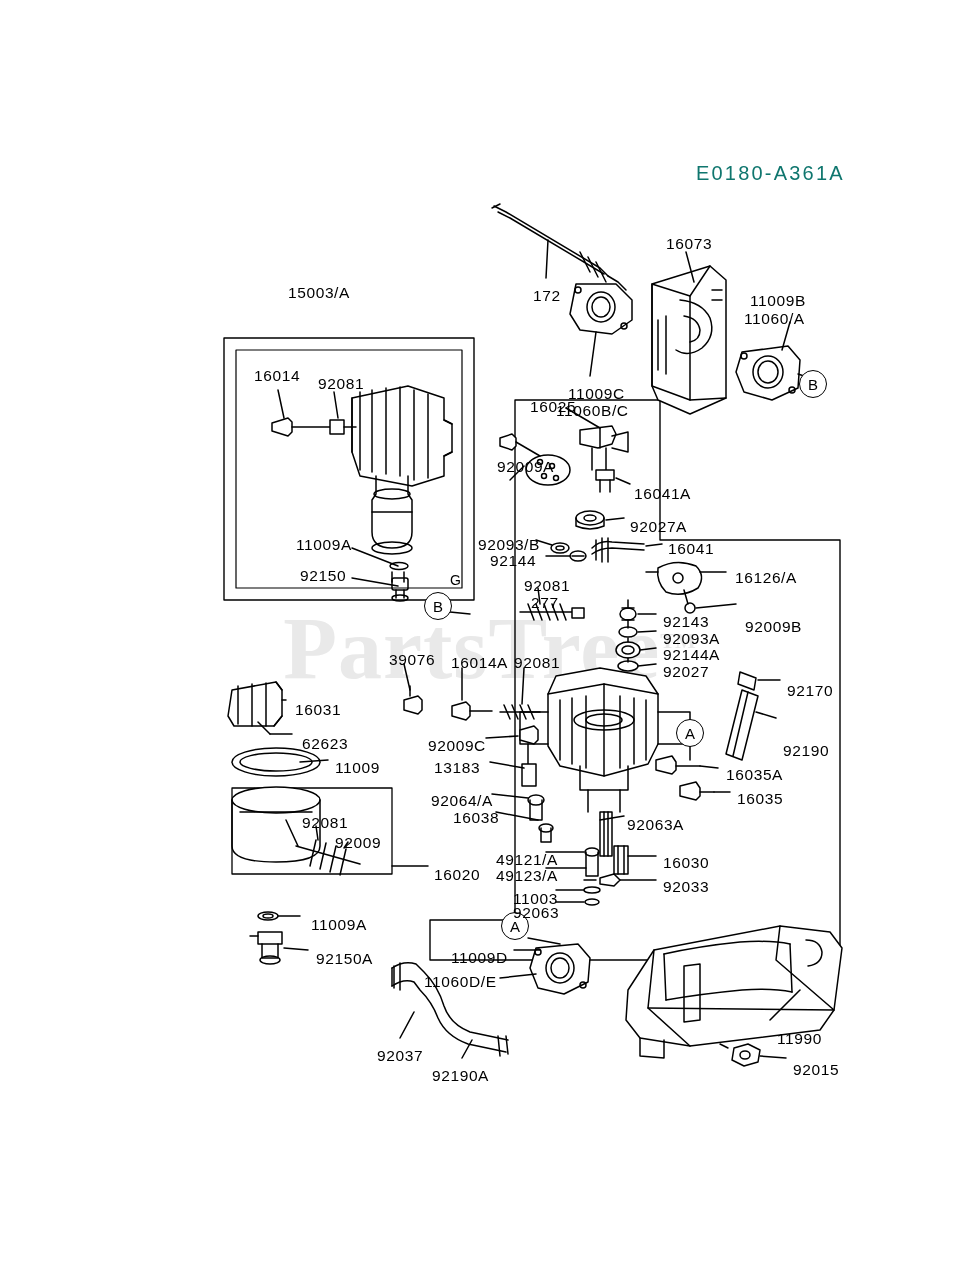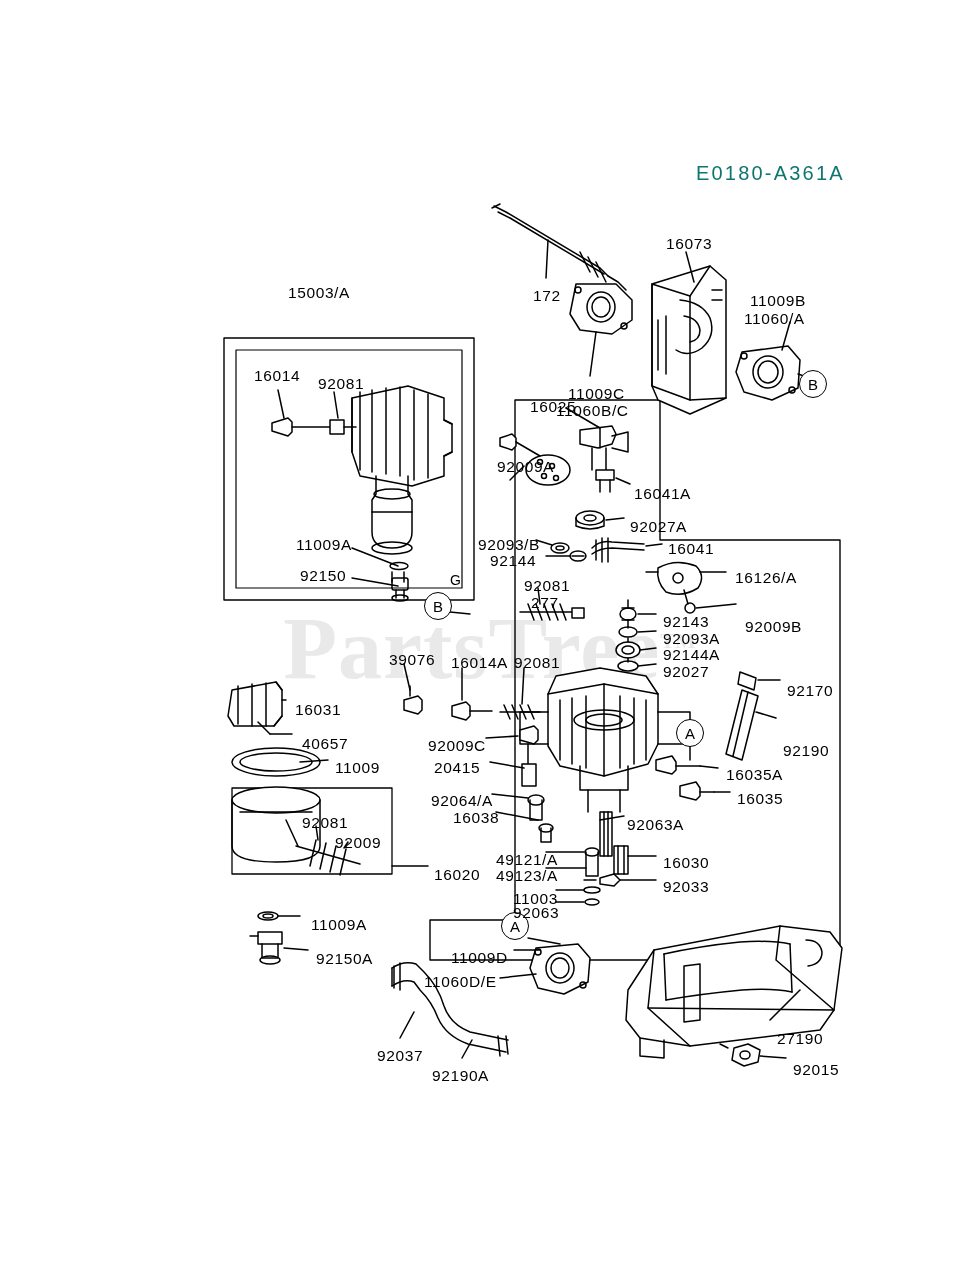--- a/index.html
+++ b/index.html
@@ -466,40 +466,40 @@
   <div class="lbl" style="left:663px; top:614px;">92143</div>
   <div class="lbl" style="left:663px; top:631px;">92093A</div>
   <div class="lbl" style="left:663px; top:647px;">92144A</div>
   <div class="lbl" style="left:663px; top:664px;">92027</div>
   <div class="lbl" style="left:389px; top:652px;">39076</div>
   <div class="lbl" style="left:451px; top:655px;">16014A</div>
   <div class="lbl" style="left:514px; top:655px;">92081</div>
   <div class="lbl" style="left:787px; top:683px;">92170</div>
   <div class="lbl" style="left:295px; top:702px;">16031</div>
   <div class="lbl" style="left:783px; top:722px;margin-top:21px;">92190</div>
-  <div class="lbl" style="left:302px; top:736px;">40657</div>
+  <div class="lbl" style="left:302px; top:736px;">62623</div>
   <div class="lbl" style="left:428px; top:738px;">92009C</div>
   <div class="lbl" style="left:335px; top:760px;">11009</div>
-  <div class="lbl" style="left:434px; top:760px;">20415</div>
+  <div class="lbl" style="left:434px; top:760px;">13183</div>
   <div class="lbl" style="left:726px; top:767px;">16035A</div>
   <div class="lbl" style="left:737px; top:791px;">16035</div>
   <div class="lbl" style="left:431px; top:793px;">92064/A</div>
   <div class="lbl" style="left:302px; top:815px;">92081</div>
   <div class="lbl" style="left:453px; top:810px;">16038</div>
   <div class="lbl" style="left:627px; top:817px;">92063A</div>
   <div class="lbl" style="left:335px; top:835px;">92009</div>
   <div class="lbl" style="left:496px; top:852px;">49121/A</div>
   <div class="lbl" style="left:663px; top:855px;">16030</div>
   <div class="lbl" style="left:434px; top:867px;">16020</div>
   <div class="lbl" style="left:496px; top:868px;">49123/A</div>
   <div class="lbl" style="left:663px; top:879px;">92033</div>
   <div class="lbl" style="left:513px; top:891px;">11003</div>
   <div class="lbl" style="left:513px; top:905px;">92063</div>
   <div class="lbl" style="left:311px; top:917px;">11009A</div>
   <div class="lbl" style="left:451px; top:950px;">11009D</div>
   <div class="lbl" style="left:424px; top:974px;">11060D/E</div>
   <div class="lbl" style="left:316px; top:951px;">92150A</div>
-  <div class="lbl" style="left:777px; top:1031px;">27190</div>
+  <div class="lbl" style="left:777px; top:1031px;">11990</div>
   <div class="lbl" style="left:377px; top:1048px;">92037</div>
   <div class="lbl" style="left:793px; top:1062px;">92015</div>
   <div class="lbl" style="left:432px; top:1068px;">92190A</div>
 
 </div>
 
 </body></html>

